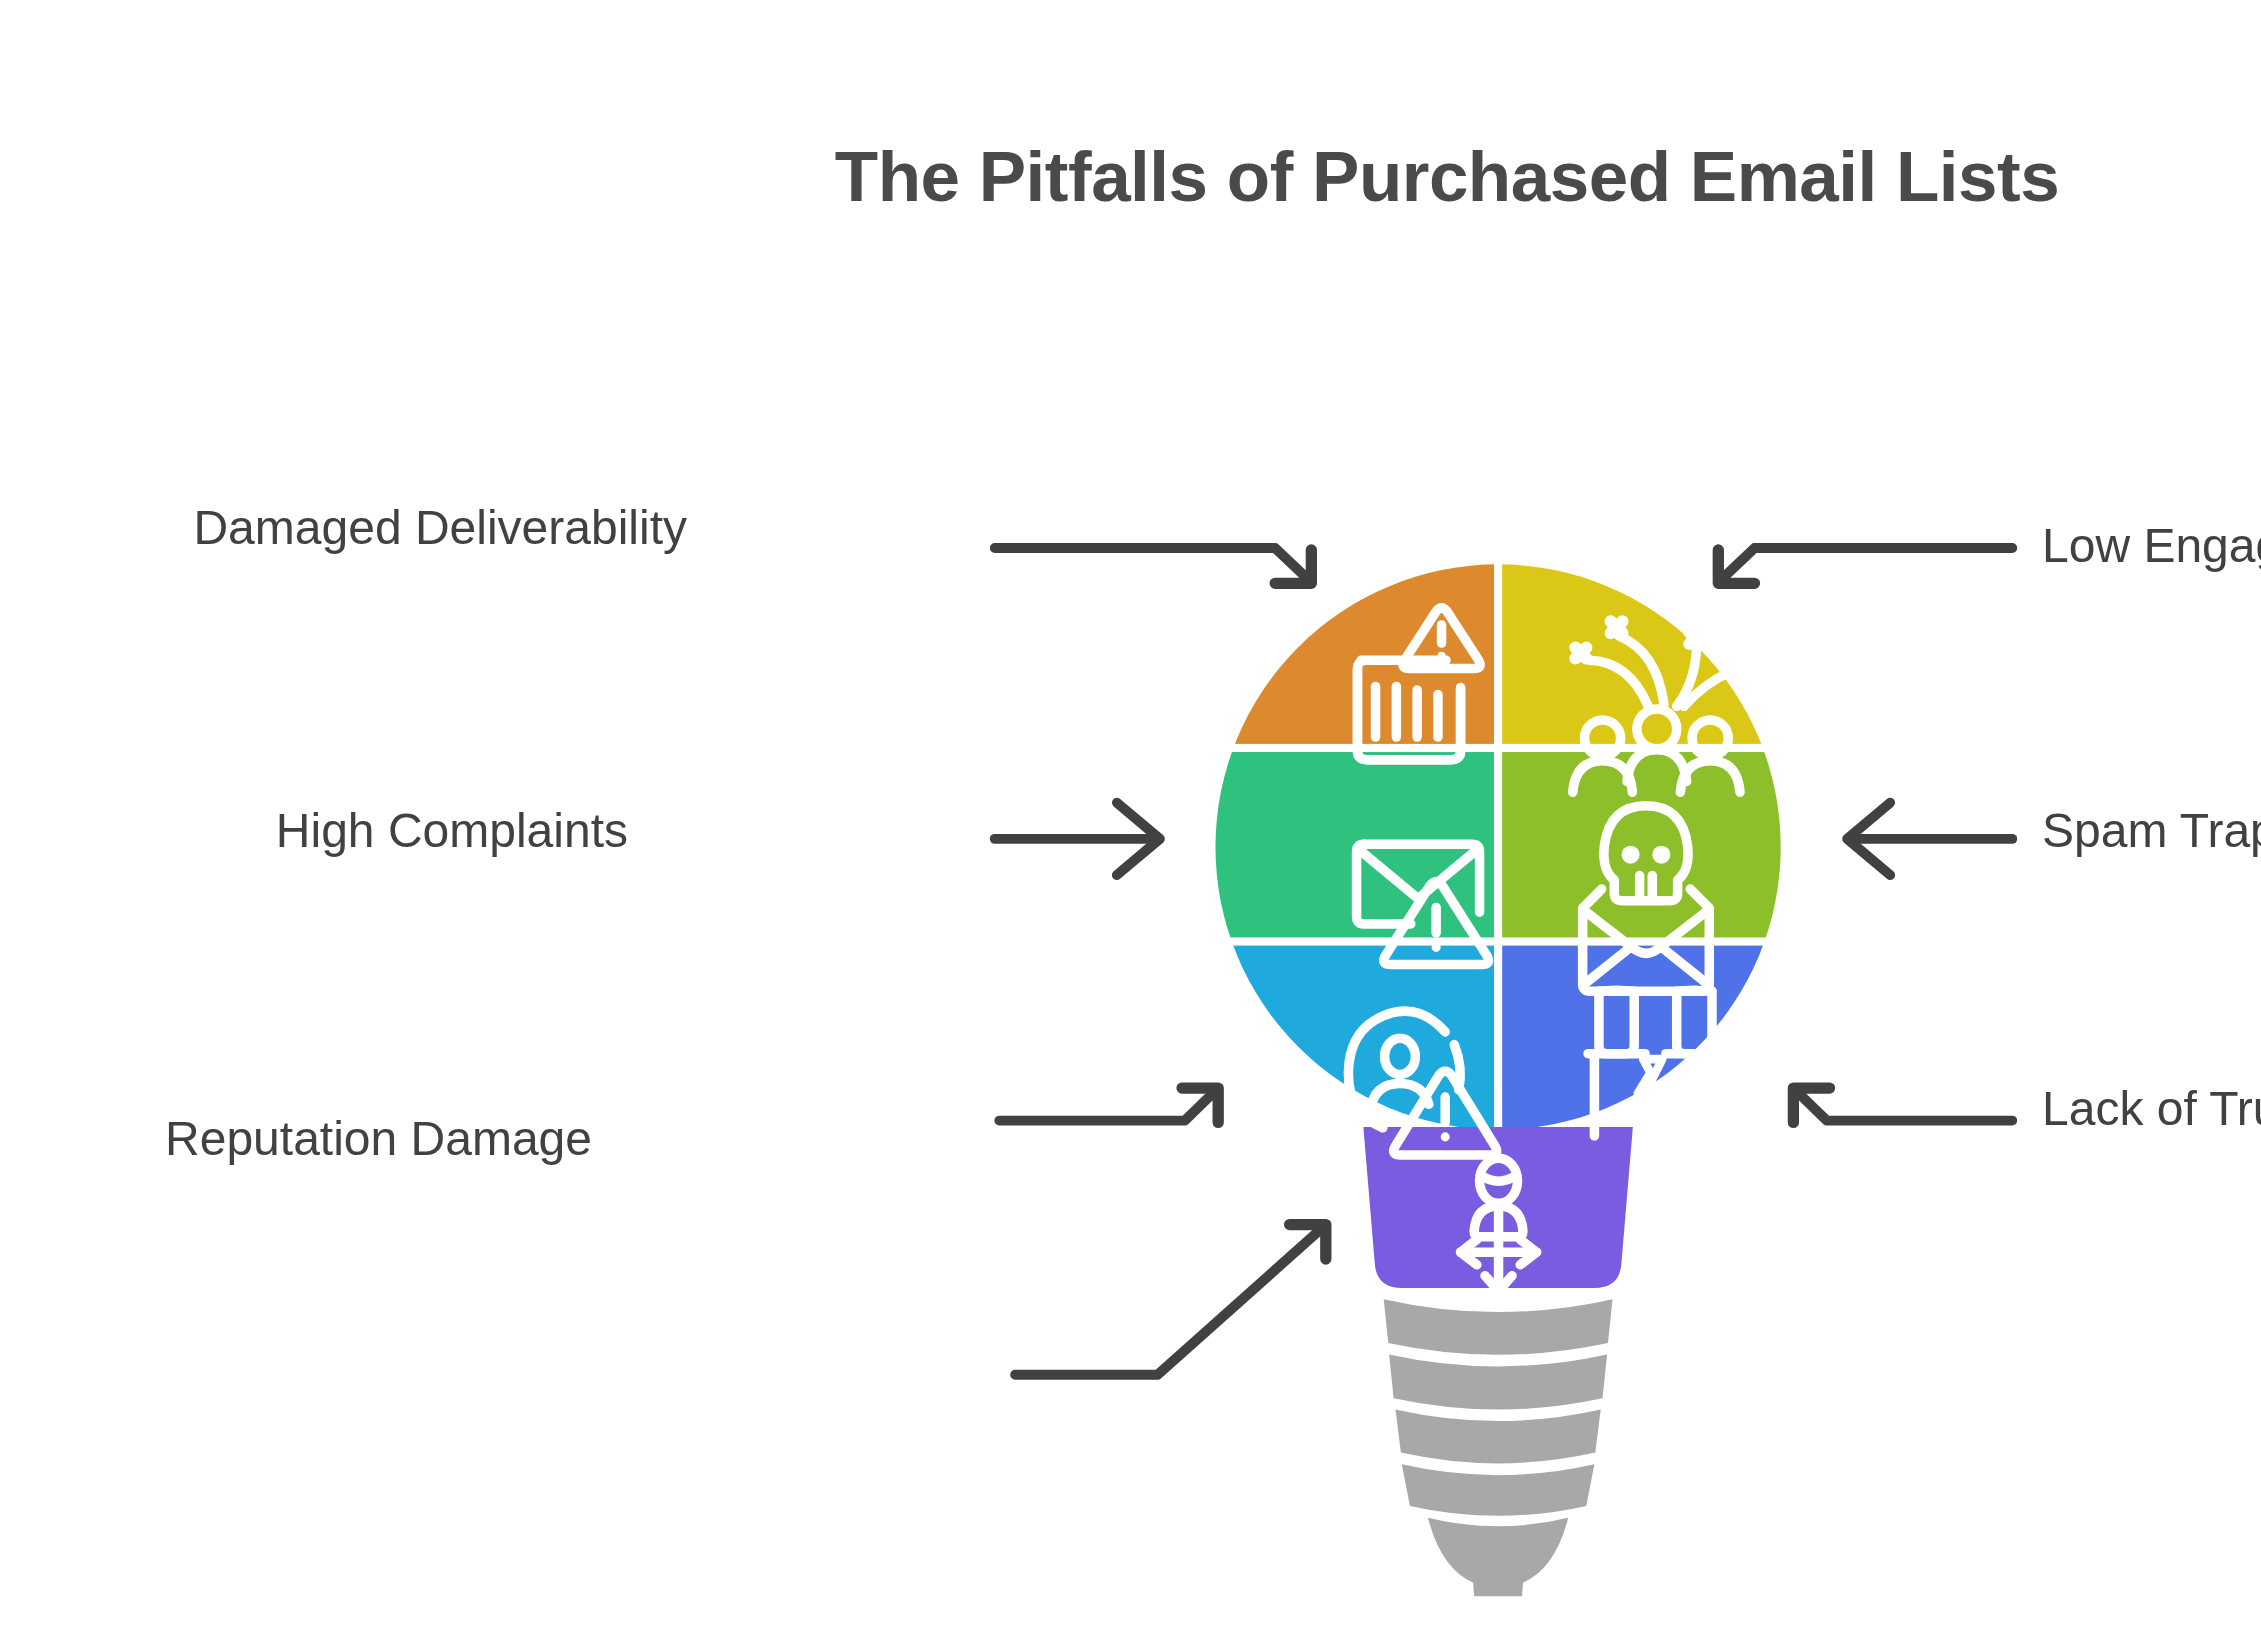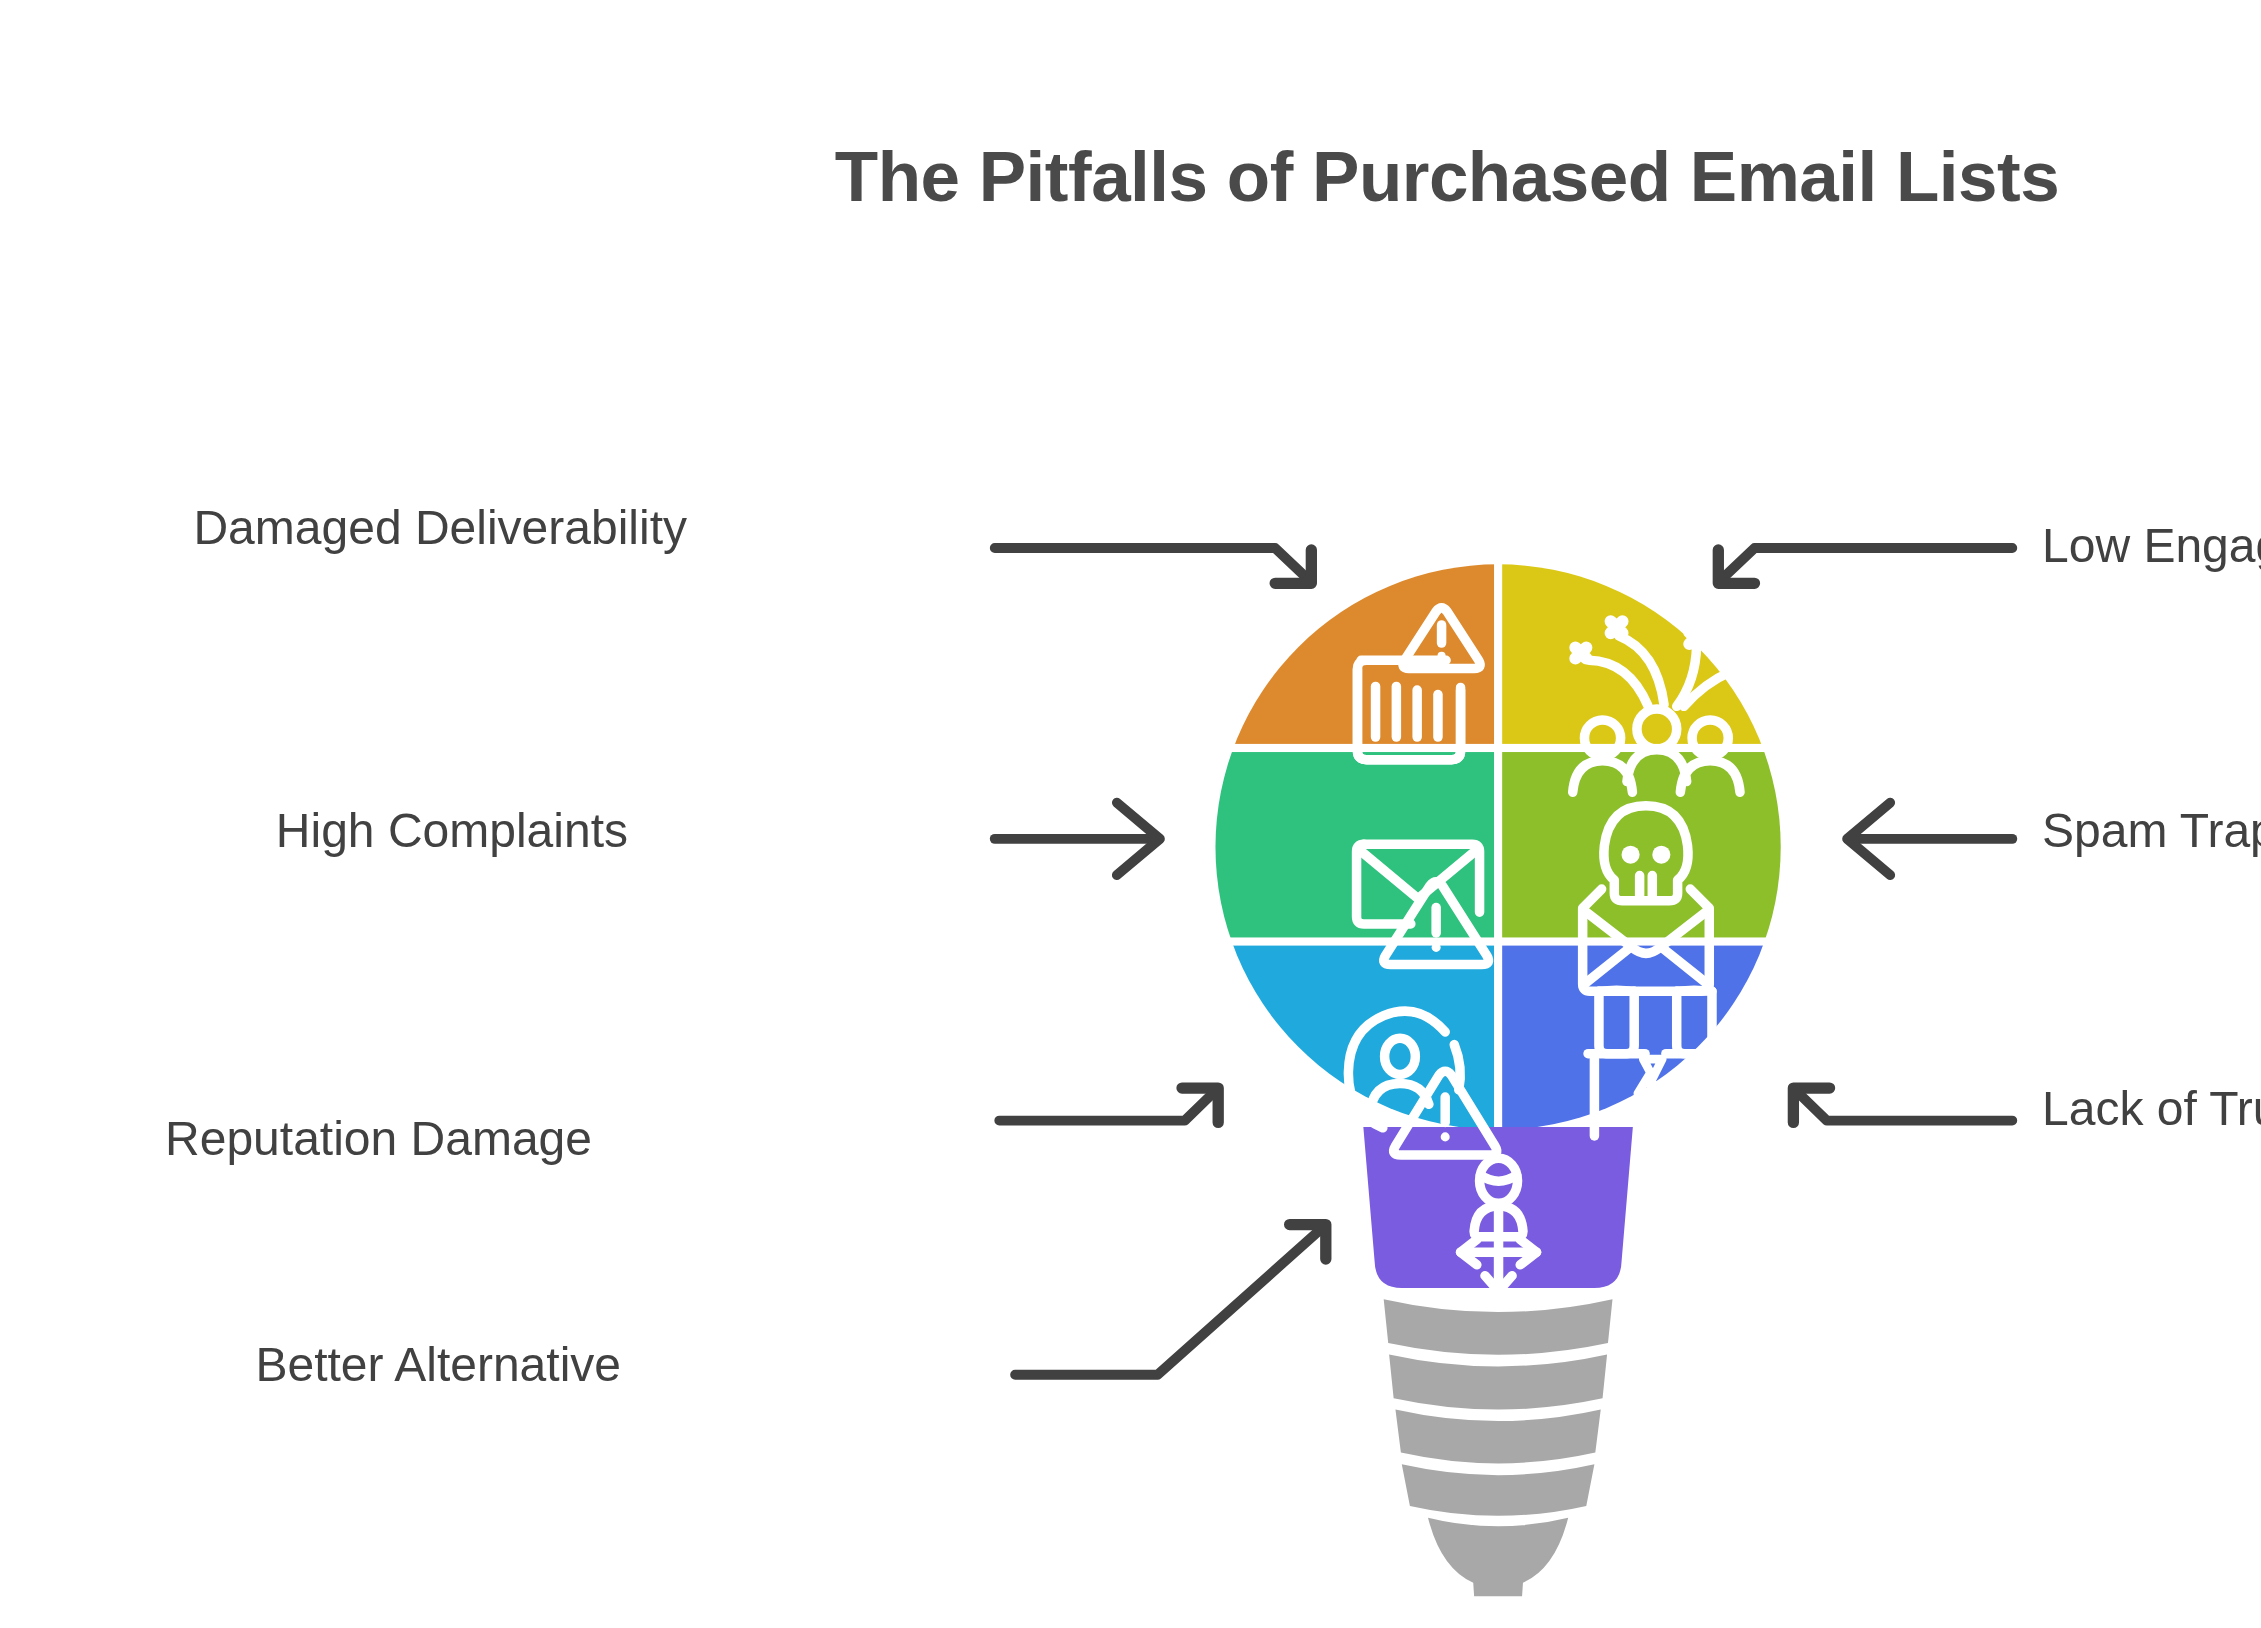--- a/index.html
+++ b/index.html
@@ -238,21 +238,20 @@
       <g>
         <path d="M 4450 2478 L 4040 2478 L 3968 2408"></path>
         <path d="M 4046 2406 L 3966 2406 L 3966 2482" stroke-width="25"></path>
       </g>
     </g>
   </svg>
 
   <div class="label left" id="lbl-damaged">Damaged Deliverability</div>
   <div class="label left" id="lbl-complaints">High Complaints</div>
   <div class="label left" id="lbl-reputation">Reputation Damage</div>
-  <div class="label left" id="lbl-better">Better Alternative</div>
 
   <div class="label right" id="lbl-engagement">Low Engagement</div>
   <div class="label right" id="lbl-spam">Spam Traps</div>
   <div class="label right" id="lbl-trust">Lack of Trust</div>
 
   <div id="watermark"></div>
 
 </div>
 
 

